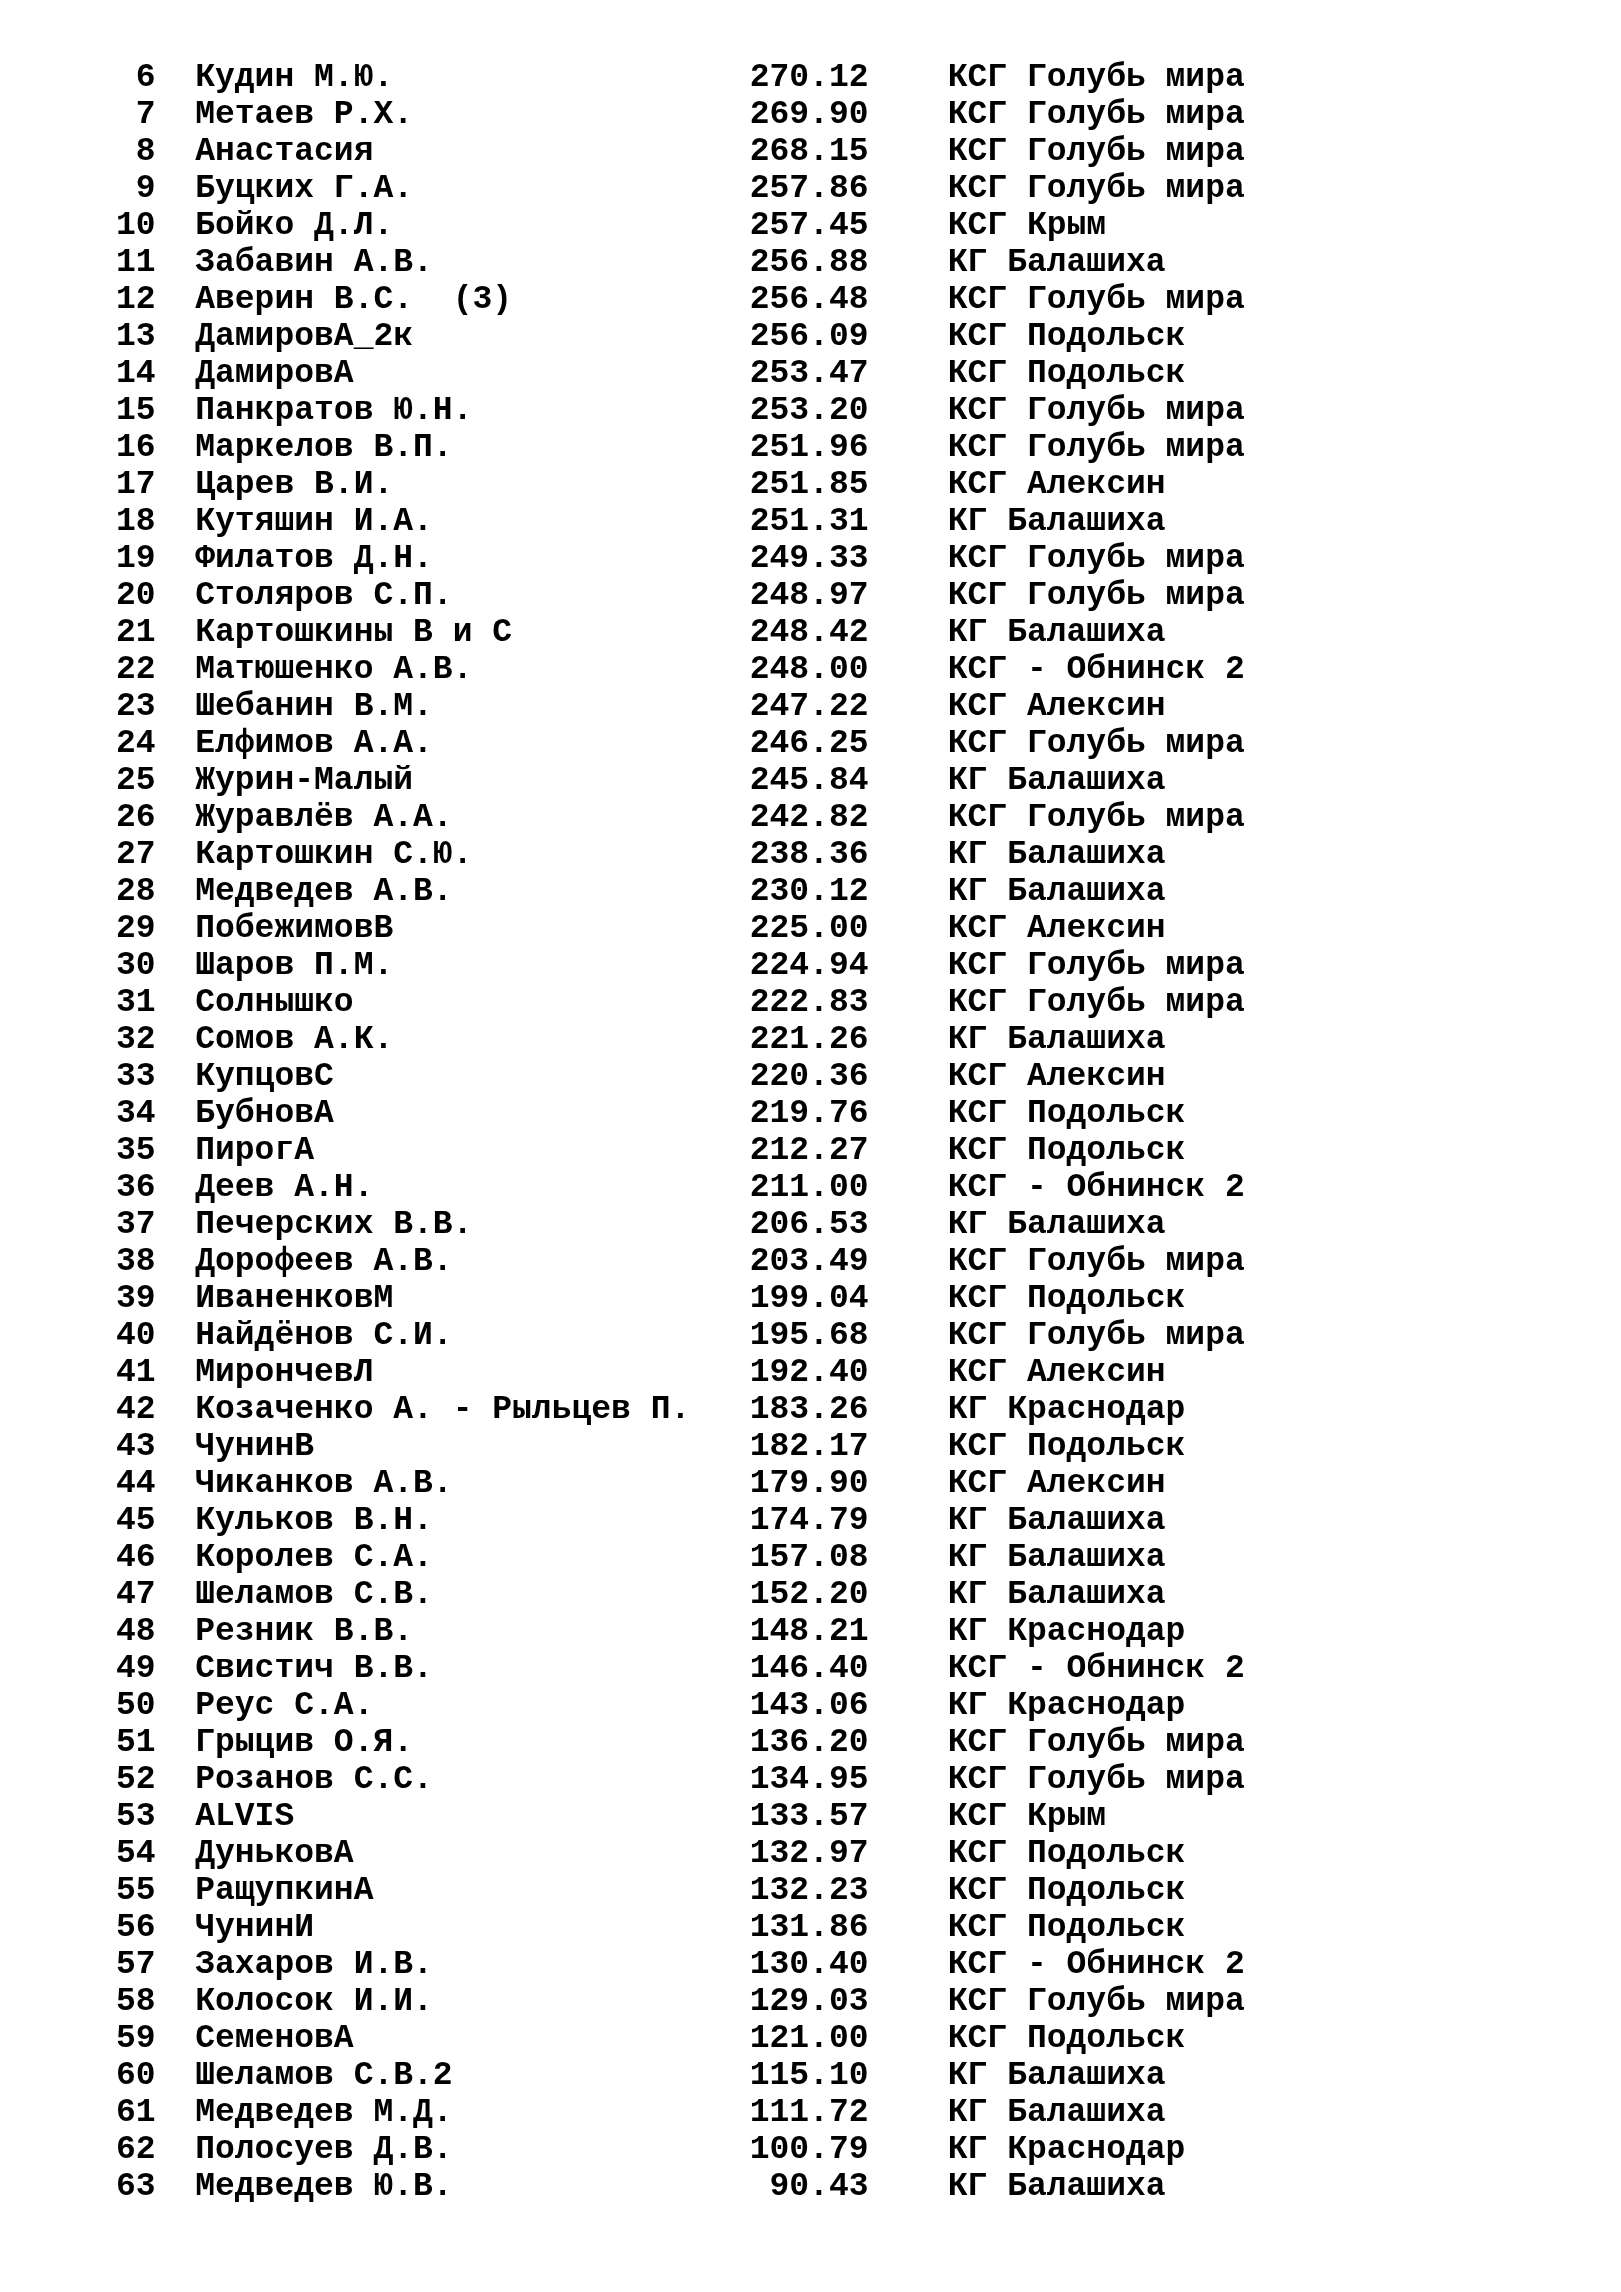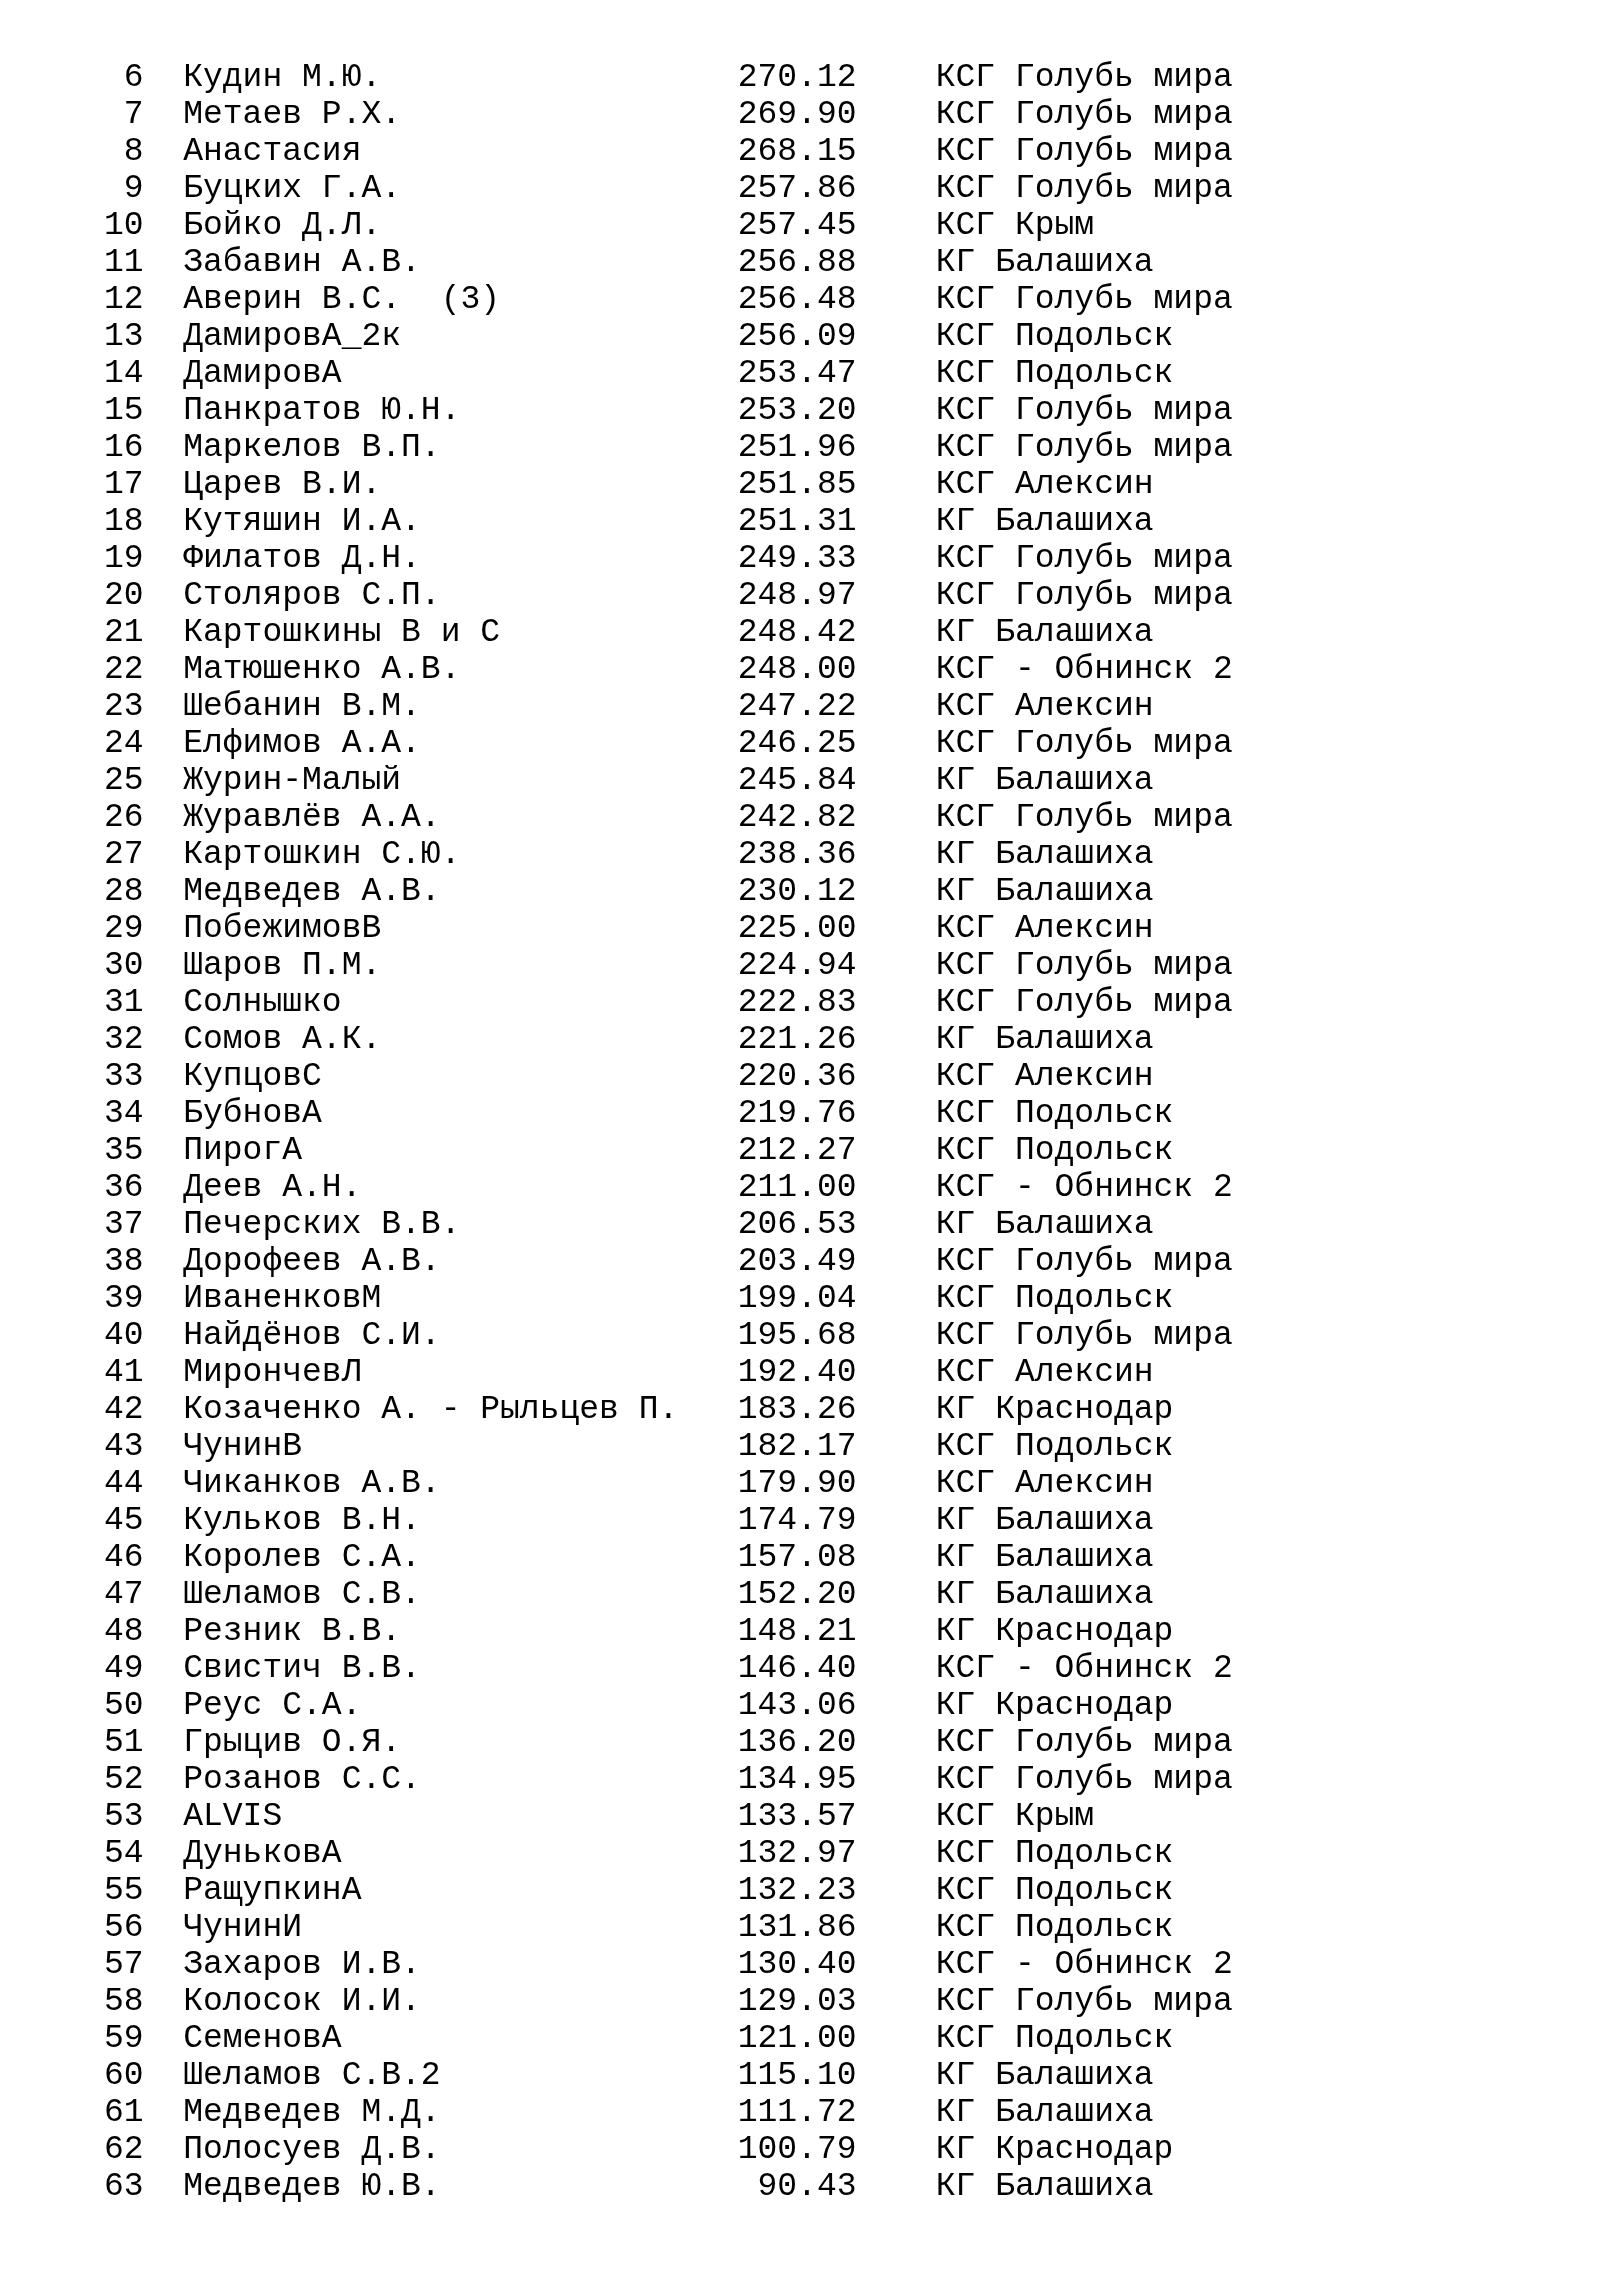--- a/index.html
+++ b/index.html
@@ -16,26 +16,26 @@
   .page {
     position: absolute;
     left: 0;
     top: 0;
     width: 1621px;
     height: 2293px;
     background: #ffffff;
   }
   .results-list {
     position: absolute;
-    left: 104px;
+    left: 116px;
     top: 59px;
     font-family: "Liberation Mono", "DejaVu Sans Mono", monospace;
     font-size: 33px;
     line-height: 37px;
-    font-weight: 400;
+    font-weight: 700;
     color: #000000;
     white-space: pre;
     letter-spacing: 0;
   }
   .row {
     height: 37px;
     white-space: pre;
   }
 </style>
 </head>

